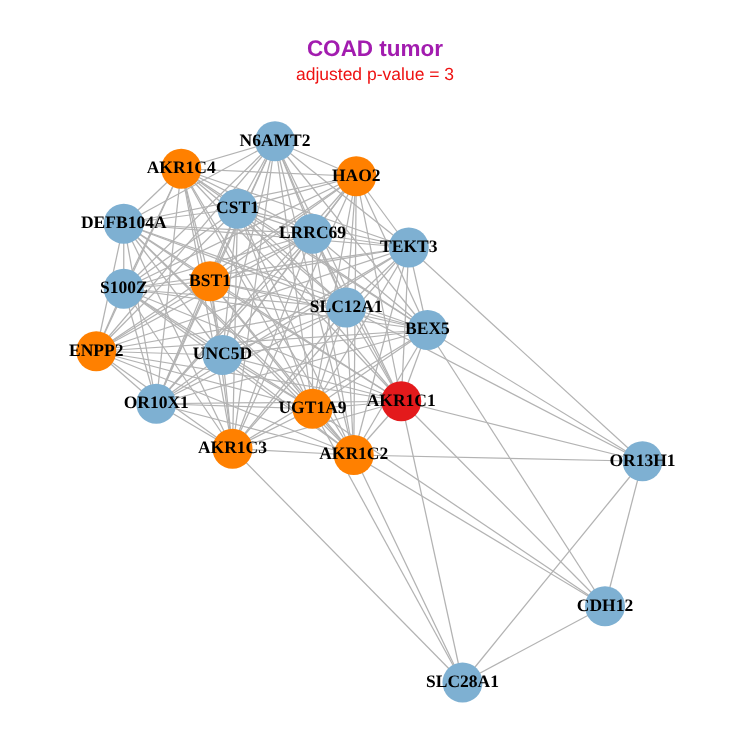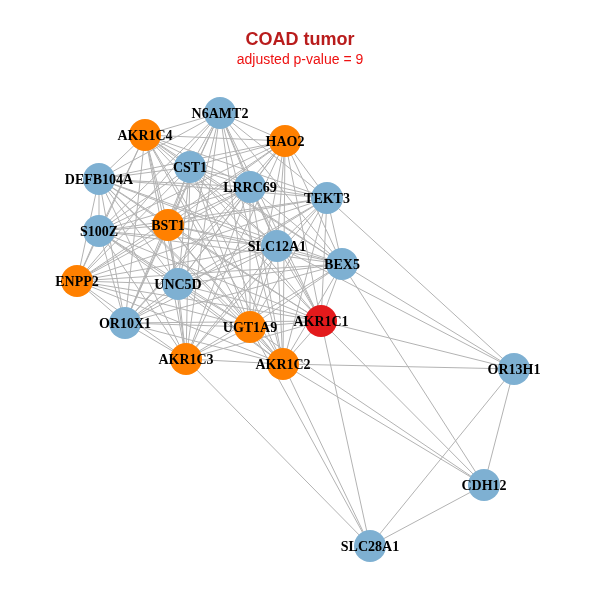--- a/index.html
+++ b/index.html
@@ -15,22 +15,22 @@
     svg#net { position: absolute; left: 0; top: 0; }
     .edge { stroke: #b3b3b3; stroke-width: 1; }
     .node-label {
       font-family: "Liberation Serif", serif; font-weight: bold; font-size: 14px;
       fill: #000000; text-anchor: middle; dominant-baseline: central;
     }
   </style>
 </head>
 <body>
 
-<div class="title" style="color: #b91c1c;">COAD tumor</div>
-<div class="subtitle" style="color: rgb(238, 17, 17);">adjusted p-value = 9</div>
+<div class="title" style="color: #a21caf;">COAD tumor</div>
+<div class="subtitle" style="color: rgb(238, 17, 17);">adjusted p-value = 3</div>
 
 <svg id="net" width="600" height="600" viewBox="0 0 600 600">
   <g id="edges">
       <line x1="220" y1="113" x2="145" y2="135" class="edge" stroke="#b3b3b3"></line>
       <line x1="220" y1="113" x2="285" y2="141" class="edge" stroke="#b3b3b3"></line>
       <line x1="220" y1="113" x2="190" y2="167" class="edge" stroke="#b3b3b3"></line>
       <line x1="220" y1="113" x2="99" y2="179" class="edge" stroke="#b3b3b3"></line>
       <line x1="220" y1="113" x2="250" y2="187" class="edge" stroke="#b3b3b3"></line>
       <line x1="220" y1="113" x2="327" y2="198" class="edge" stroke="#b3b3b3"></line>
       <line x1="220" y1="113" x2="99" y2="231" class="edge" stroke="#b3b3b3"></line>

